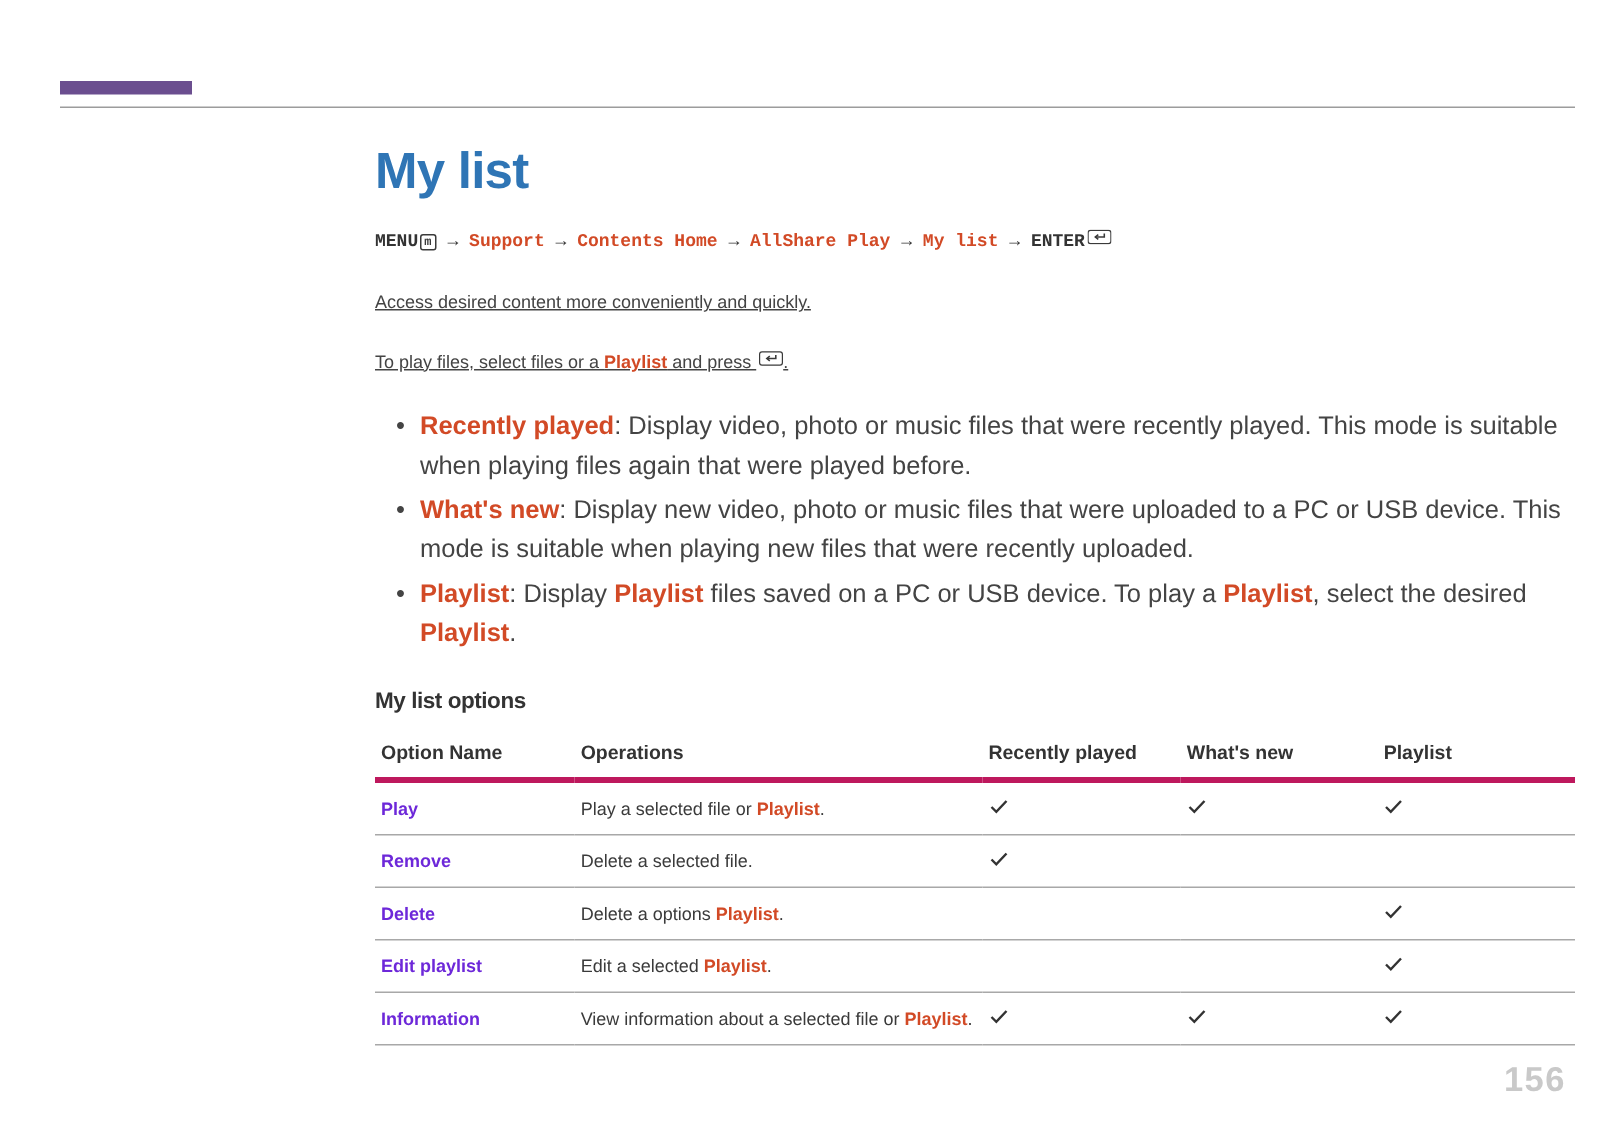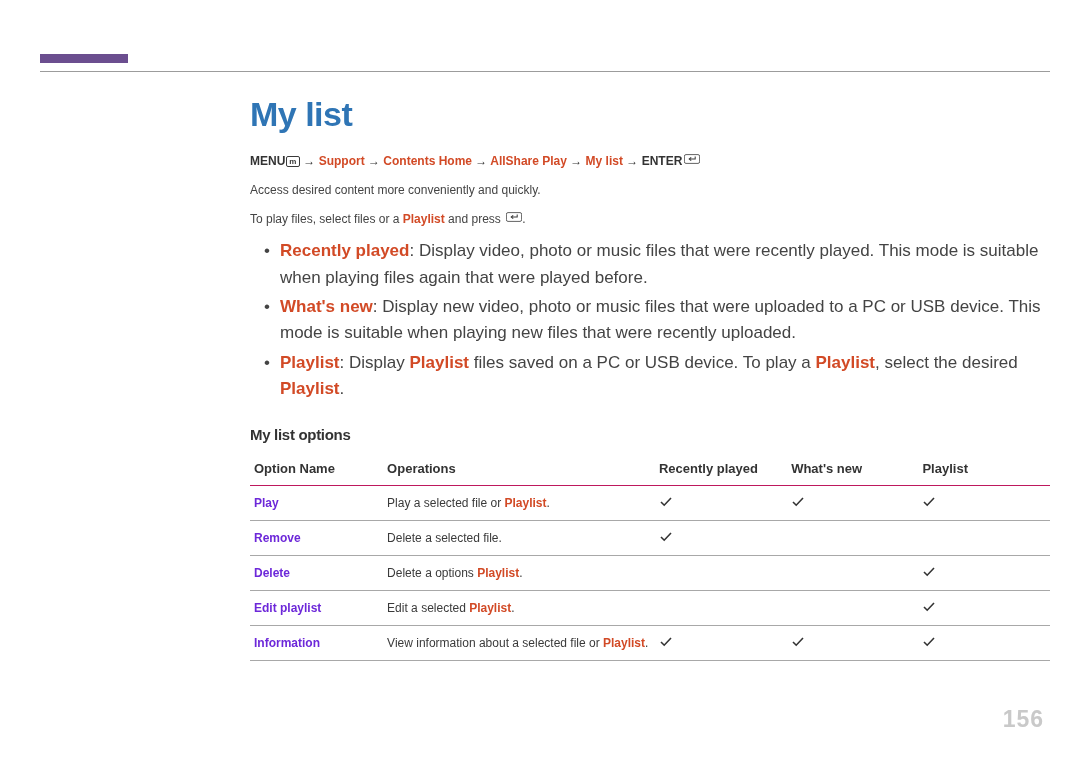--- a/index.html
+++ b/index.html
@@ -54,20 +54,21 @@
     margin: 24px 0 6px 0;
     font-size: 15px;
     font-weight: 600;
     color: #333333;
     letter-spacing: -0.3px;
   }
   .breadcrumb {
     font-size: 12px;
     line-height: 1.6;
     margin-bottom: 4px;
+    font-family: Liberation Mono, monospace;
   }
   .b-strong { font-weight: 700; color: #333; }
   .b-accent { font-weight: 700; color: #d24a26; }
   .arrow { color: #333; font-weight: 700; }
   .icon-box {
     display: inline-block;
     border: 1px solid #3a3a3a;
     border-radius: 2px;
     font-size: 8px;
     line-height: 9px;
@@ -83,21 +84,21 @@
     width: 16px;
     height: 10px;
     vertical-align: 1px;
     margin-left: 2px;
   }
   .intro {
     font-size: 12px;
     line-height: 1.55;
     color: #444;
   }
-  .intro p { margin: 10px 0; }
+  .intro p { margin: 21px 0; text-decoration: underline; }
   ul.bullets {
     list-style: none;
     padding: 0;
     margin: 4px 0 0 0;
   }
   ul.bullets li {
     position: relative;
     padding-left: 30px;
     font-size: 17px;
     line-height: 1.55;
@@ -123,21 +124,21 @@
   th, td {
     text-align: left;
     padding: 10px 4px 9px 4px;
     border-bottom: 1px solid #a8a8a8;
     vertical-align: top;
   }
   th {
     font-size: 13px;
     font-weight: 700;
     color: #333;
-    border-bottom: 1px solid #be185d;
+    border-bottom: 4px solid #be185d;
     padding-top: 12px;
     padding-bottom: 9px;
   }
   .col-opt { width: 130px; }
   .col-ops { width: 280px; }
   .col-chk { width: 130px; text-align: left; }
   td.option { color: #6d28d9; font-weight: 700; }
   td .accent { color: #d24a26; font-weight: 700; }
   .check {
     display: inline-block;

